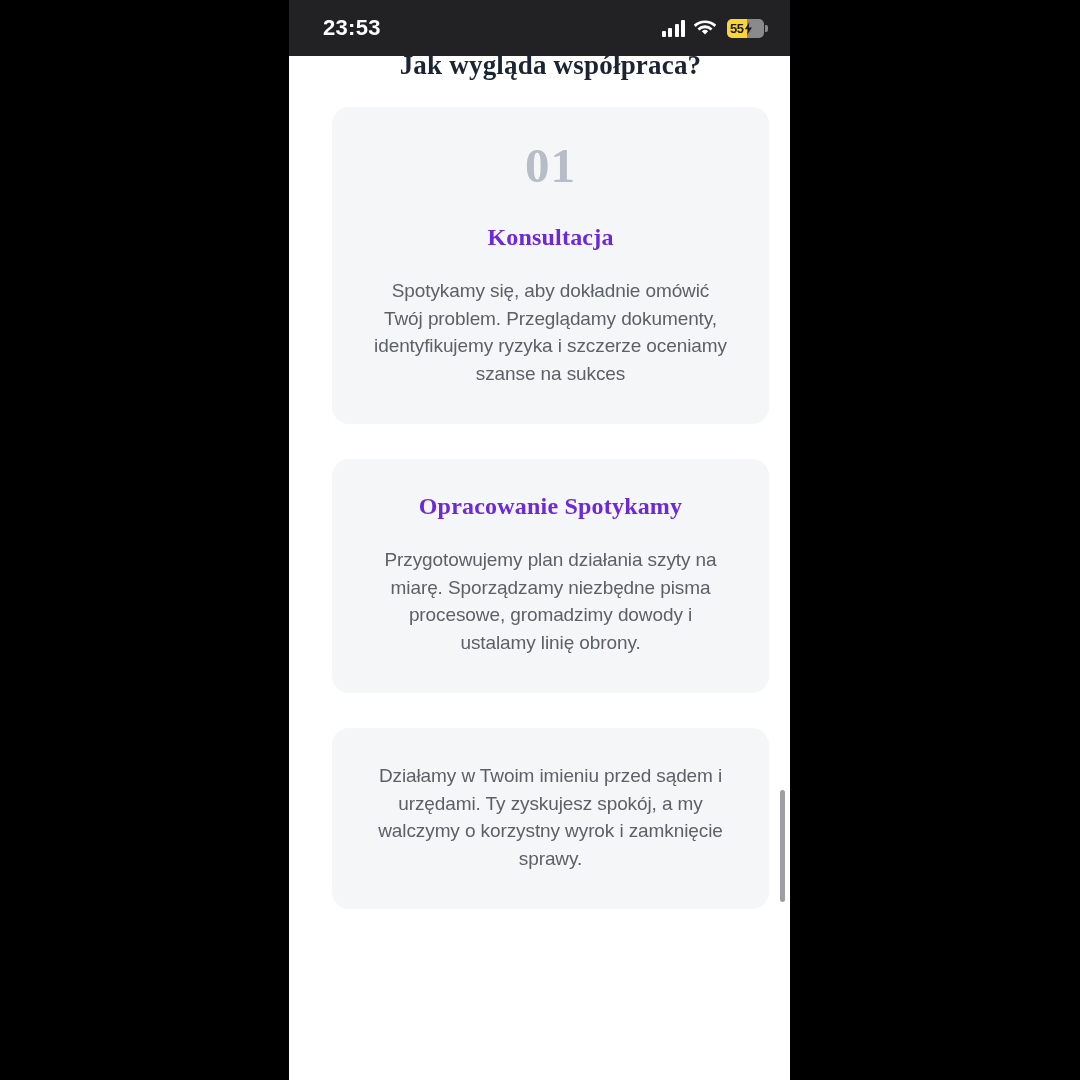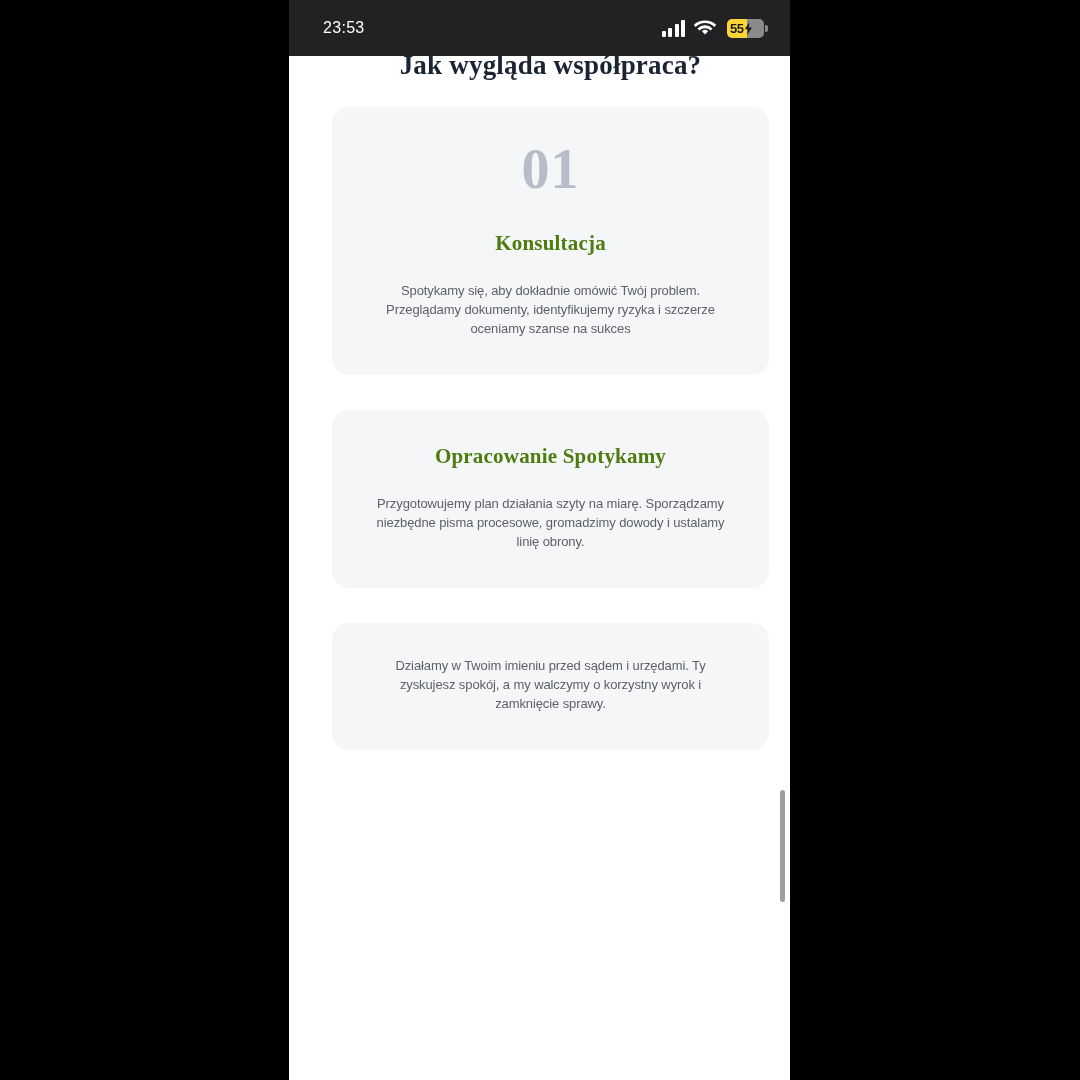--- a/index.html
+++ b/index.html
@@ -39,22 +39,22 @@
     background: #222224;
     display: flex;
     align-items: center;
     justify-content: space-between;
     padding: 0 26px 0 34px;
     z-index: 20;
   }
   .status-time {
     color: #ffffff;
     font-family: "Liberation Sans", sans-serif;
-    font-size: 16px;
-    font-weight: normal;
+    font-size: 22px;
+    font-weight: bold;
     letter-spacing: 0.3px;
   }
   .status-right {
     display: flex;
     align-items: center;
     gap: 9px;
   }
   .signal-icon {
     display: flex;
     align-items: flex-end;
@@ -157,40 +157,40 @@
     width: 437px;
     margin: 0 auto 35px auto;
     background: #f5f6f8;
     border-radius: 17px;
     padding: 34px 42px 36px 42px;
     text-align: center;
   }
 
   .step-number {
     font-family: "Liberation Serif", "DejaVu Serif", serif;
-    font-size: 56px;
+    font-size: 49px;
     font-weight: bold;
     line-height: 1;
     color: #b7bdc7;
     letter-spacing: 1px;
     margin-bottom: 34px;
   }
 
   .step-title {
     font-family: "Liberation Serif", "DejaVu Serif", serif;
-    font-size: 21px;
-    font-weight: bold;
-    color: #4d7c0f;
+    font-size: 24px;
+    font-weight: bold;
+    color: #6d28d9;
     letter-spacing: 0.2px;
     margin-bottom: 26px;
   }
 
   .step-desc {
     font-family: "Liberation Sans", sans-serif;
-    font-size: 13px;
+    font-size: 19px;
     line-height: 1.46;
     color: #5d6167;
     letter-spacing: -0.1px;
     max-width: 370px;
     margin: 0 auto;
   }
 
   
   .scrollbar-track {
     position: absolute;

